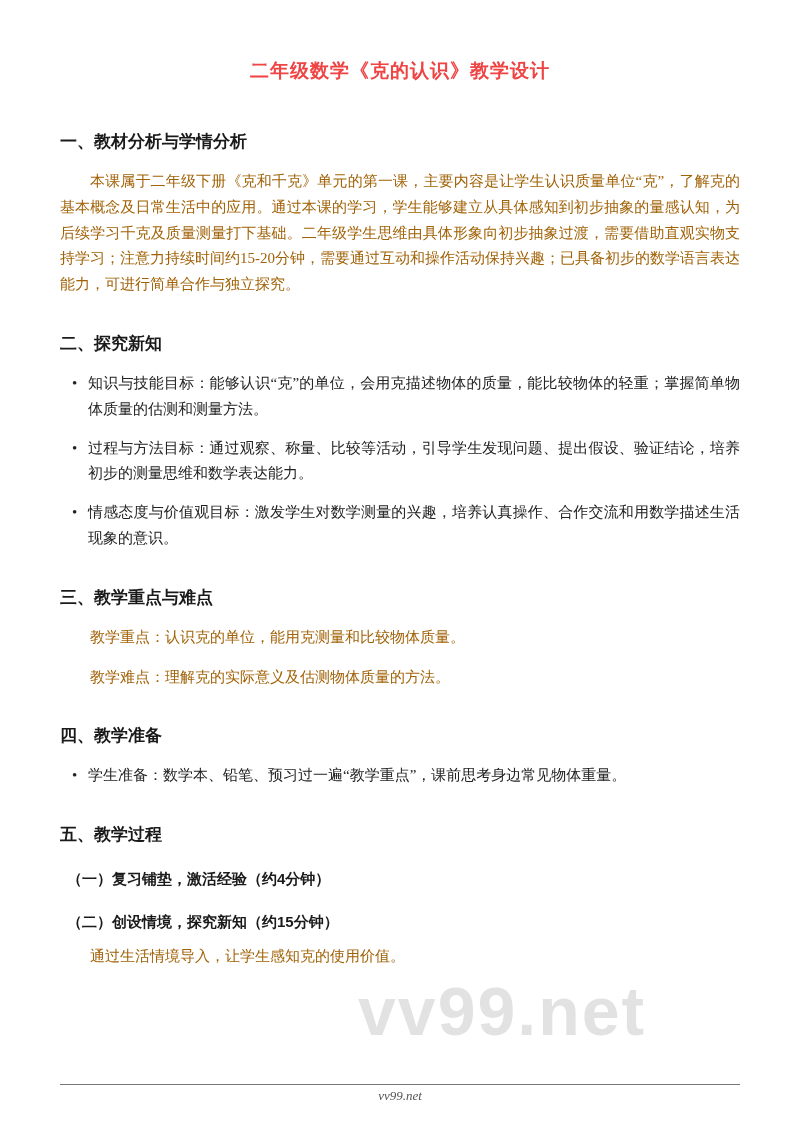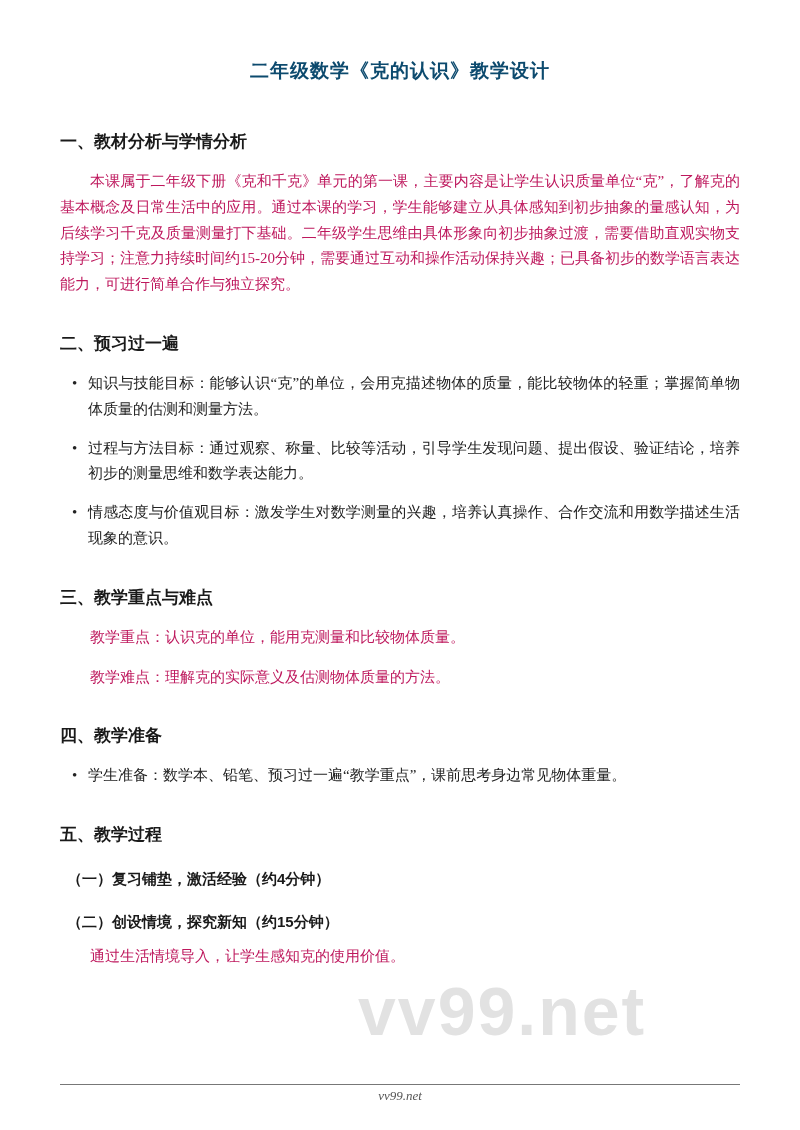--- a/index.html
+++ b/index.html
@@ -14,21 +14,21 @@
     color: #212121;
     font-family: "Liberation Serif", "DejaVu Serif", serif;
   }
   .content { position: relative; z-index: 1; padding: 50px 60px 0 60px; }
 
   .title {
     margin: 8px 0 46px 0;
     text-align: center;
     font-size: 19px;
     font-weight: bold;
-    color: #0c4a6e;
+    color: #ef4444;
     font-family: "Liberation Sans", "DejaVu Sans", sans-serif;
     letter-spacing: 1px;
   }
   h2.sec {
     margin: 34px 0 16px 0;
     font-size: 17px;
     font-weight: bold;
     color: #1a1a1a;
     font-family: "Liberation Sans", "DejaVu Sans", sans-serif;
   }
@@ -38,21 +38,21 @@
     font-size: 15px;
     font-weight: bold;
     color: #1a1a1a;
     font-family: "Liberation Sans", "DejaVu Sans", sans-serif;
   }
   p {
     margin: 0 0 14px 0;
     font-size: 15px;
     line-height: 1.72;
     text-align: justify;
-    color: #be185d;
+    color: #a16207;
   }
   p.spaced { margin-bottom: 20px; }
   .indent { text-indent: 2em; }
 
   ul.bullets { margin: 0 0 12px 0; padding: 0 0 0 28px; list-style: none; }
   ul.bullets li {
     position: relative;
     margin: 0 0 13px 0;
     font-size: 15px;
     line-height: 1.72;
@@ -105,21 +105,21 @@
 
   <div class="watermark">vv99.net</div>
 
   <div class="content">
 
     <h1 class="title">二年级数学《克的认识》教学设计</h1>
 
     <h2 class="sec first">一、教材分析与学情分析</h2>
     <p class="indent spaced">本课属于二年级下册《克和千克》单元的第一课，主要内容是让学生认识质量单位“克”，了解克的基本概念及日常生活中的应用。通过本课的学习，学生能够建立从具体感知到初步抽象的量感认知，为后续学习千克及质量测量打下基础。二年级学生思维由具体形象向初步抽象过渡，需要借助直观实物支持学习；注意力持续时间约15-20分钟，需要通过互动和操作活动保持兴趣；已具备初步的数学语言表达能力，可进行简单合作与独立探究。</p>
 
-    <h2 class="sec">二、预习过一遍</h2>
+    <h2 class="sec">二、探究新知</h2>
     <ul class="bullets">
       <li>知识与技能目标：能够认识“克”的单位，会用克描述物体的质量，能比较物体的轻重；掌握简单物体质量的估测和测量方法。</li>
       <li>过程与方法目标：通过观察、称量、比较等活动，引导学生发现问题、提出假设、验证结论，培养初步的测量思维和数学表达能力。</li>
       <li>情感态度与价值观目标：激发学生对数学测量的兴趣，培养认真操作、合作交流和用数学描述生活现象的意识。</li>
     </ul>
 
     <h2 class="sec">三、教学重点与难点</h2>
     <p class="indent">教学重点：认识克的单位，能用克测量和比较物体质量。</p>
     <p class="indent">教学难点：理解克的实际意义及估测物体质量的方法。</p>
 

